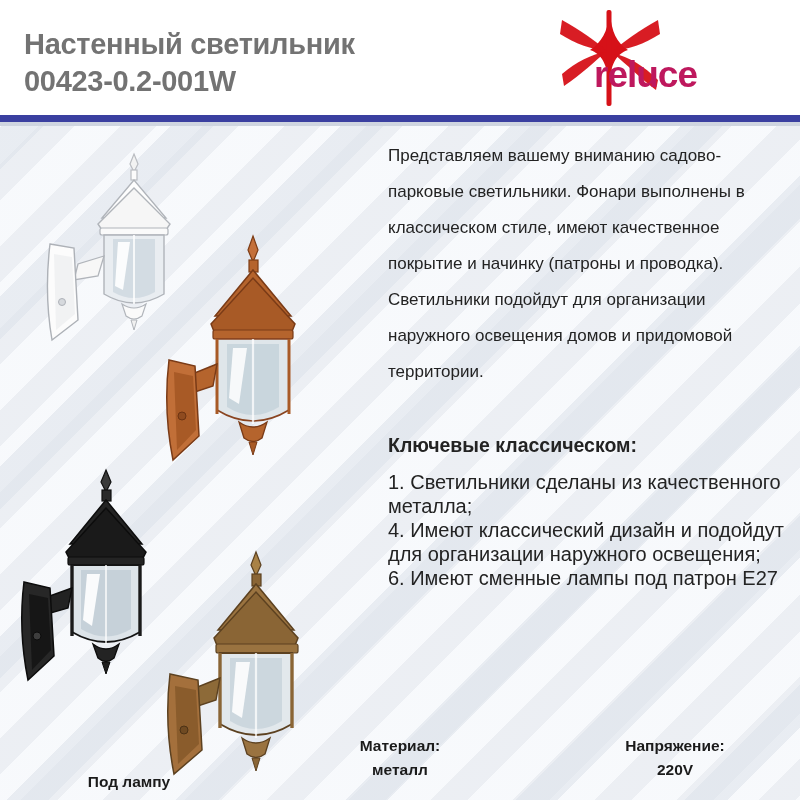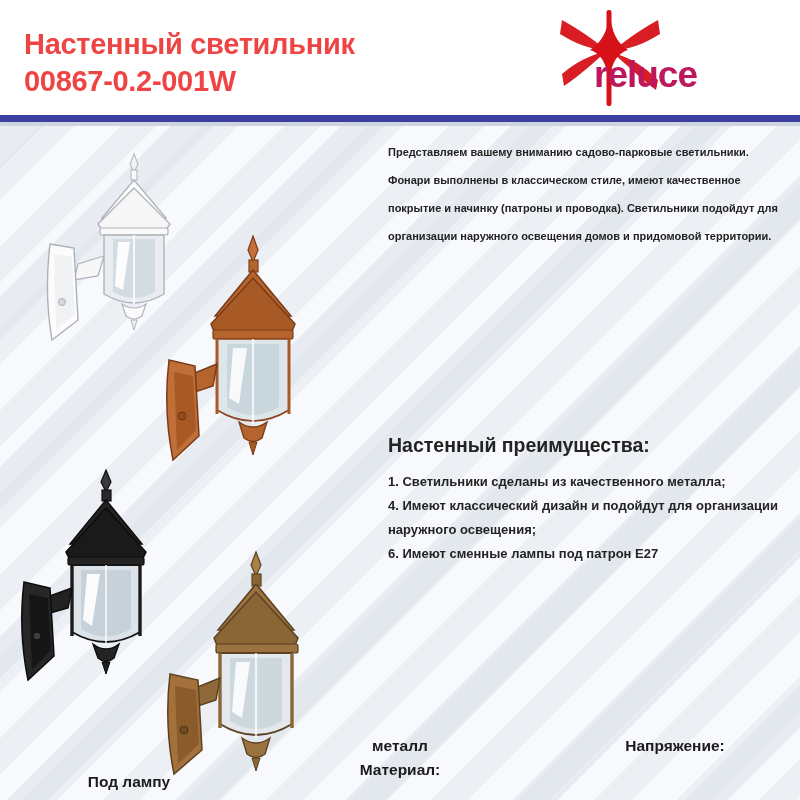--- a/index.html
+++ b/index.html
@@ -50,21 +50,21 @@
     background: #cfd5e0;
     z-index: 6;
   }
   .title-block {
     position: absolute; left: 24px; top: 26px;
     width: 560px;
   }
   .title-line {
     font-size: 29px;
     font-weight: bold;
-    color: #ef4444;
+    color: #737373;
     line-height: 37px;
     letter-spacing: -0.3px;
   }
 
   
   .logo {
     position: absolute; right: 18px; top: 10px;
     width: 250px; height: 98px;
   }
   .logo svg { display: block; }
@@ -79,34 +79,34 @@
   
   .lamps { position: absolute; left: 0; top: 126px; width: 380px; height: 590px; }
   .lamp { position: absolute; }
   .lamp svg { display: block; }
 
   
   .desc {
     position: absolute; left: 388px; top: 138px; width: 396px;
   }
   .desc p {
-    font-size: 11px;
-    font-weight: bold;
+    font-size: 17px;
+    font-weight: normal;
     color: #232323;
-    line-height: 28px;
+    line-height: 36px;
   }
   .adv-title {
     position: absolute; left: 388px; top: 434px; width: 400px;
     font-size: 19.5px; font-weight: bold; color: #232323;
   }
   .adv-list {
     position: absolute; left: 388px; top: 470px; width: 396px;
   }
   .adv-list p {
-    font-size: 13px; font-weight: bold; color: #232323; line-height: 24px;
+    font-size: 20px; font-weight: normal; color: #232323; line-height: 24px;
   }
 
   
   .footer {
     position: absolute; left: 0; top: 726px;
     width: 800px; height: 74px;
   }
   .footer-col {
     position: absolute; top: 8px;
     text-align: center;
@@ -119,21 +119,21 @@
 </style>
 </head>
 <body>
 
 <div class="page">
   <div class="diag-overlay"></div>
 
   <div class="header">
     <div class="title-block">
       <div class="title-line">Настенный светильник</div>
-      <div class="title-line">00867-0.2-001W</div>
+      <div class="title-line">00423-0.2-001W</div>
     </div>
 
     <div class="logo">
       <svg width="250" height="98" viewBox="0 0 250 98">
         <g fill="#d61118">
           <path d="M78 4 C80 22, 84 32, 96 40 C84 44, 79 54, 77 74 C75 54, 70 44, 58 40 C70 32, 75 22, 78 4 Z"></path>
           <path d="M30 10 C48 20, 62 30, 74 40 C60 40, 44 34, 28 24 Z" opacity="0.95"></path>
           <path d="M126 10 C108 20, 94 30, 82 40 C96 40, 112 34, 128 24 Z" opacity="0.95"></path>
           <path d="M32 76 C50 64, 62 52, 74 42 C60 44, 44 52, 30 64 Z" opacity="0.95"></path>
           <path d="M124 80 C108 68, 94 54, 82 44 C96 46, 112 56, 126 70 Z" opacity="0.95"></path>
@@ -250,33 +250,34 @@
           <circle cx="24" cy="186" r="4" fill="#6f4a22" stroke="#4c3216" stroke-width="1"></circle>
         </g>
       </svg>
     </div>
   </div>
 
   <div class="desc">
     <p>Представляем вашему вниманию садово-парковые светильники. Фонари выполнены в классическом стиле, имеют качественное покрытие и начинку (патроны и проводка). Светильники подойдут для организации наружного освещения домов и придомовой территории.</p>
   </div>
 
-  <div class="adv-title">Настенный преимущества:</div>
+  <div class="adv-title">Ключевые классическом:</div>
   <div class="adv-list">
     <p>1. Светильники сделаны из качественного металла;</p>
     <p>4. Имеют классический дизайн и подойдут для организации наружного освещения;</p>
     <p>6. Имеют сменные лампы под патрон E27</p>
   </div>
 
   <div class="footer">
     <div class="footer-col fc1">
       <div>Под лампу</div>
       <div>E27</div>
     </div>
     <div class="footer-col fc2">
+      <div>Материал:</div>
       <div>металл</div>
-      <div>Материал:</div>
     </div>
     <div class="footer-col fc3">
       <div>Напряжение:</div>
+      <div>220V</div>
     </div>
   </div>
 </div>
 
 </body></html>

